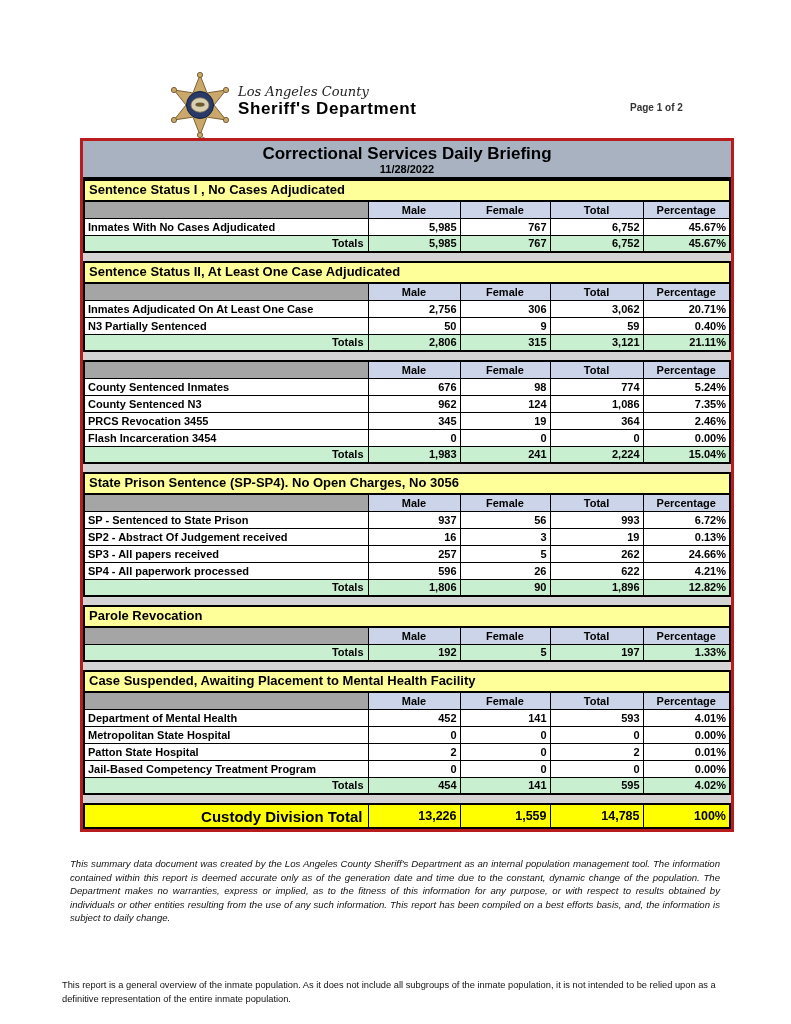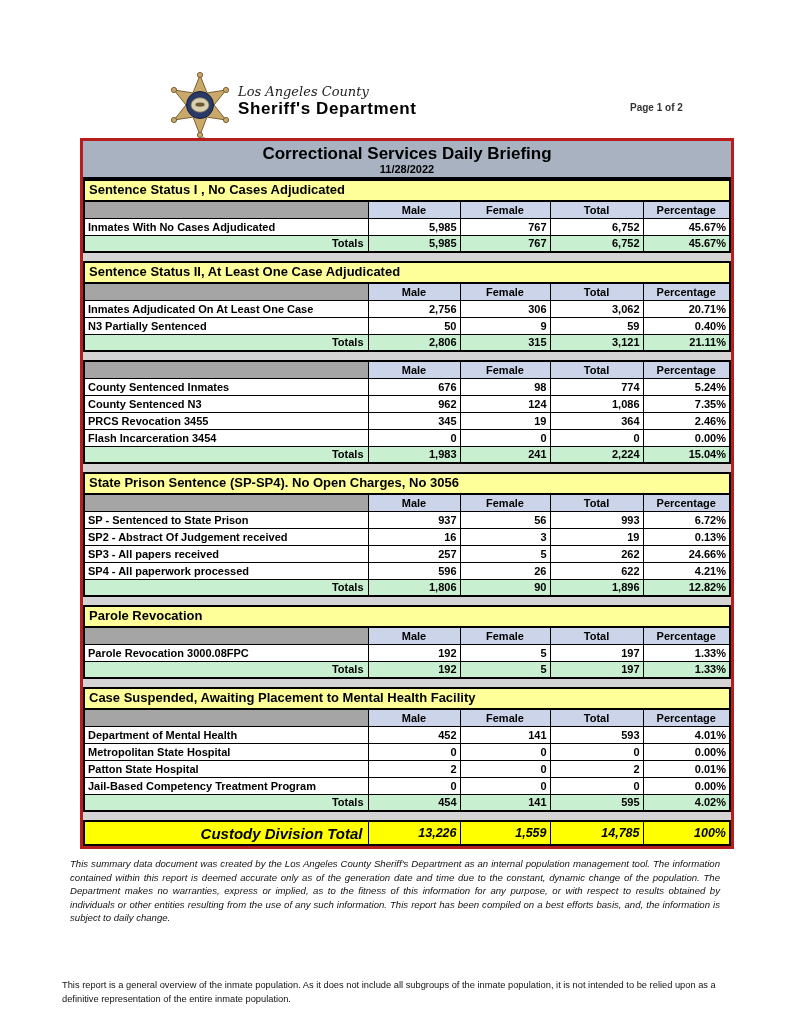--- a/index.html
+++ b/index.html
@@ -37,21 +37,21 @@
   table.sec-table { width:100%; border-collapse:collapse; table-layout:fixed; border:2px solid #000; }
   col.c-lbl { width:284px; } col.c-m { width:92px; } col.c-f { width:90px; } col.c-t { width:93px; }
   .sec-table td, .sec-table th { border:1px solid #000; height:17px; font-size:11px; font-weight:bold; color:#000; overflow:hidden; white-space:nowrap; }
   td.ghd { background:#a5a5a5; }
   .sec-table th { background:#ccd4e9; text-align:center; }
   td.lbl { background:#fff; text-align:left; padding-left:3px; }
   td.num { background:#fff; text-align:right; padding-right:3px; }
   tr.t td { background:#c9efd1; }
   tr.t td.tl { text-align:right; padding-right:4px; }
 
-  table.grand-table { width:100%; border-collapse:collapse; table-layout:fixed; border:2px solid #000; margin-bottom:0;font-style:italic; }
+  table.grand-table { width:100%; border-collapse:collapse; table-layout:fixed; border:2px solid #000; margin-bottom:0; }
   .grand-table td { border:1px solid #000; background:#ffff00; height:24px; font-weight:bold; color:#000; white-space:nowrap; }
   td.glbl { font-size:15px; text-align:right; padding-right:5px; }
   td.gnum { font-size:12.5px; text-align:right; padding-right:3px; }
 
   
   .disclaimer {
     position:absolute; left:70px; top:857px; width:650px;
     font-size:9.6px; font-style:italic; color:#111; line-height:13.5px; text-align:justify;
   }
   .footnote {
@@ -297,27 +297,20 @@
             <col>
           </colgroup>
         <tbody>
             <tr>
           <td class="ghd"></td>
           <th>Male</th>
           <th>Female</th>
           <th>Total</th>
           <th>Percentage</th>
         </tr>
-        <tr>
-          <td class="lbl">Parole Revocation 3000.08FPC</td>
-          <td class="num">192</td>
-          <td class="num">5</td>
-          <td class="num">197</td>
-          <td class="num">1.33%</td>
-        </tr>
         <tr class="t">
           <td class="tl">Totals</td>
           <td class="num">192</td>
           <td class="num">5</td>
           <td class="num">197</td>
           <td class="num">1.33%</td>
         </tr>
       </tbody>
         </table>
     </div>

